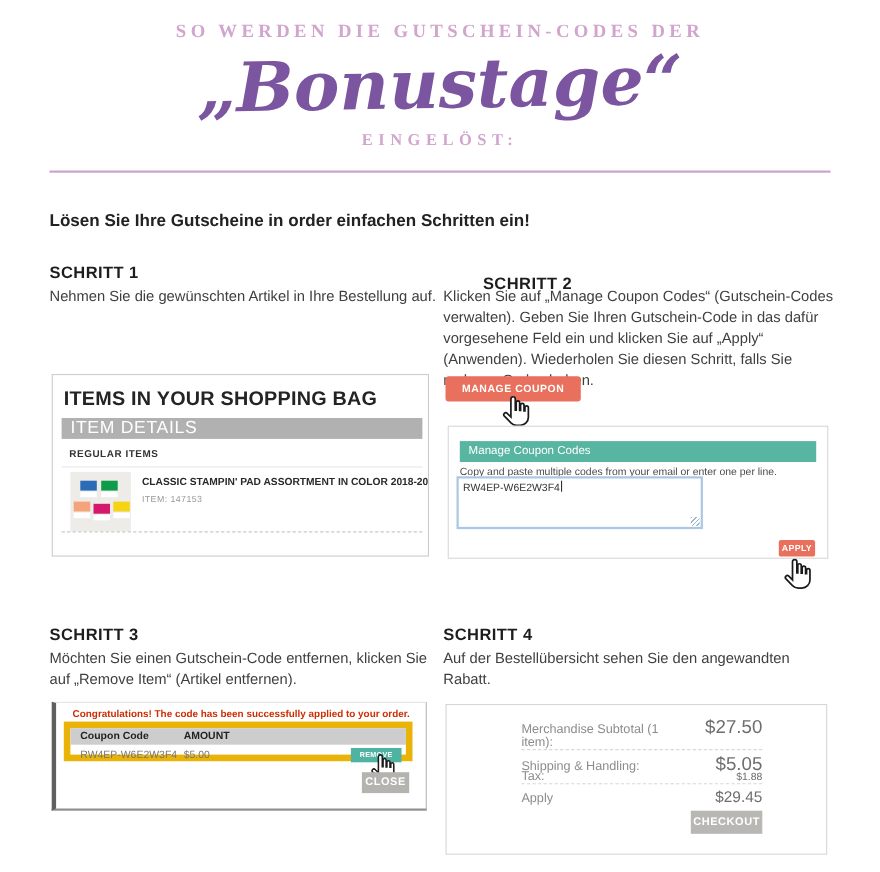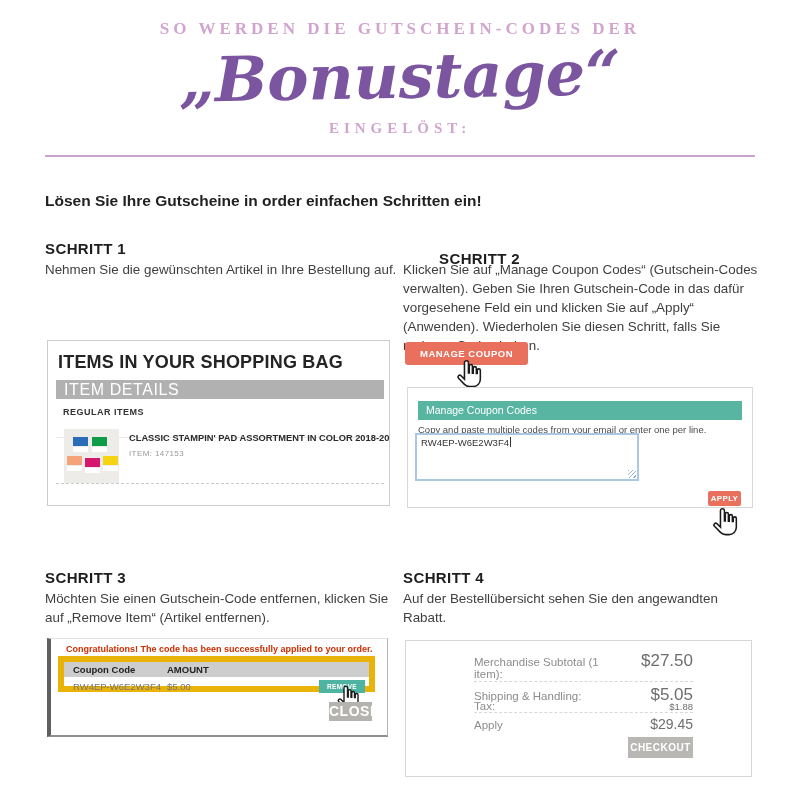--- a/index.html
+++ b/index.html
@@ -37,21 +37,21 @@
   #s3h { top:569px; left:45px; }  #s3p { top:589px; left:45px; width:345px; }
   #s4h { top:569px; left:403px; } #s4p { top:589px; left:403px; width:360px; }
 
   
   #shot1 { left:47px; top:340px; width:343px; height:166px;
            border:1px solid #cccccc; background:#fff; overflow:hidden; }
   .bag-title { left:10px; top:11px; font-weight:bold; font-size:18px; color:#242424; letter-spacing:.2px; }
   .bag-bar { left:8px; top:39px; width:328px; height:19px; background:#b1b1b1;
              color:#fff; font-weight:normal; font-size:16px; letter-spacing:.6px;
              line-height:19px; padding-left:8px; }
-  .bag-section { left:8px; top:58px; width:328px; height:39px; line-height:26px;
+  .bag-section { left:8px; top:58px; width:328px; height:26px; line-height:26px;
                  font-weight:bold; font-size:9px; letter-spacing:.5px; color:#333;
                  padding-left:7px; border-bottom:1px solid #e8e8e8; }
   .thumb { left:16px; top:88px; width:55px; height:54px; background:#edece8; }
   .pad { position:absolute; }
   .pad .ink { width:15px; height:9px; }
   .pad .base { width:15px; height:5px; background:#ffffff; margin-top:1px; }
   .pad:nth-child(1){ left:9px;  top:8px; }
   .pad:nth-child(2){ left:28px; top:8px; }
   .pad:nth-child(3){ left:3px;  top:27px; }
   .pad:nth-child(4){ left:21px; top:29px; }
@@ -90,21 +90,21 @@
   .ctable-head { position:absolute; left:0; top:0; width:100%; height:15px; background:#cdcdcd;
                  font-weight:bold; font-size:9.5px; color:#222; line-height:15px; }
   .col-code { position:absolute; left:9px; }
   .col-amt  { position:absolute; left:103px; }
   .ctable-row { position:absolute; left:0; top:15px; width:100%; height:19px;
                 font-size:9.5px; color:#777; line-height:19px; }
   .removebtn { position:absolute; right:4px; top:3px; width:46px; height:13px;
                background:#4fb3a1; color:#fff; font-weight:bold; font-size:6.5px;
                letter-spacing:.3px; text-align:center; line-height:13px; }
   .closebtn { left:278px; top:63px; width:43px; height:19px; background:#b5b3b0;
-              color:#fff; font-weight:bold; font-size:14px; letter-spacing:.5px;
+              color:#fff; font-weight:bold; font-size:10px; letter-spacing:.5px;
               text-align:center; line-height:19px; }
 
   
   #shot4 { left:405px; top:640px; width:347px; height:137px;
            border:1px solid #d6d6d6; background:#fff; }
   .sumrow { position:absolute; left:68px; width:219px; display:flex;
             justify-content:space-between; align-items:baseline;
             font-size:11.5px; color:#8c8c8c; }
   .sumrow .val { color:#6e6e6e; font-size:17px; }
   .sumrow.red, .sumrow.red .val { color:#d93a30; }

